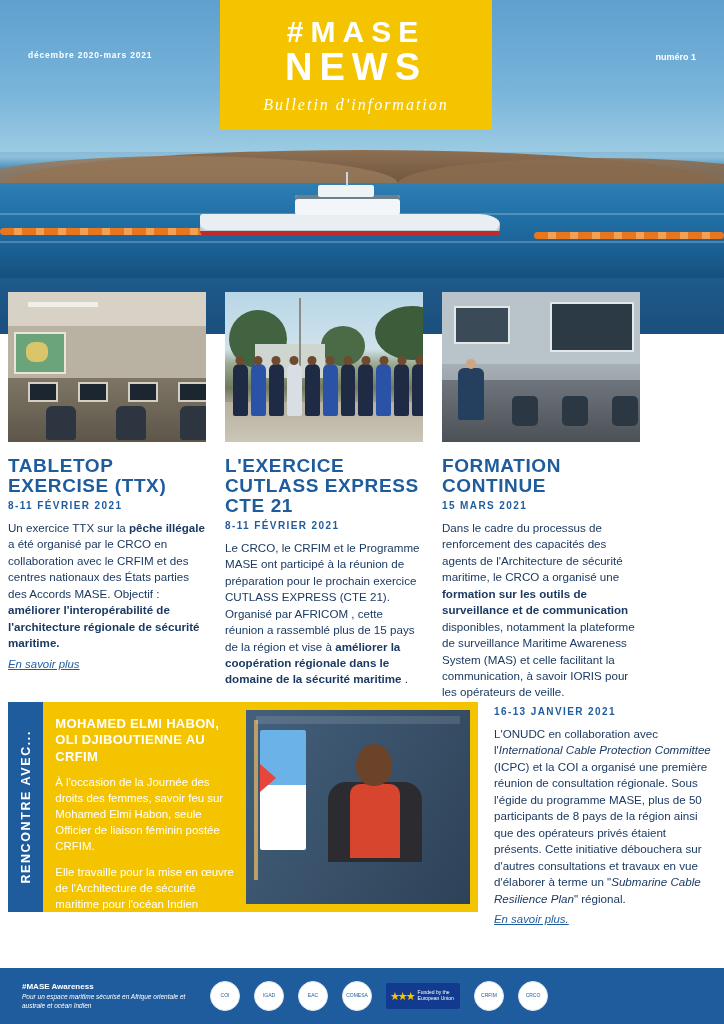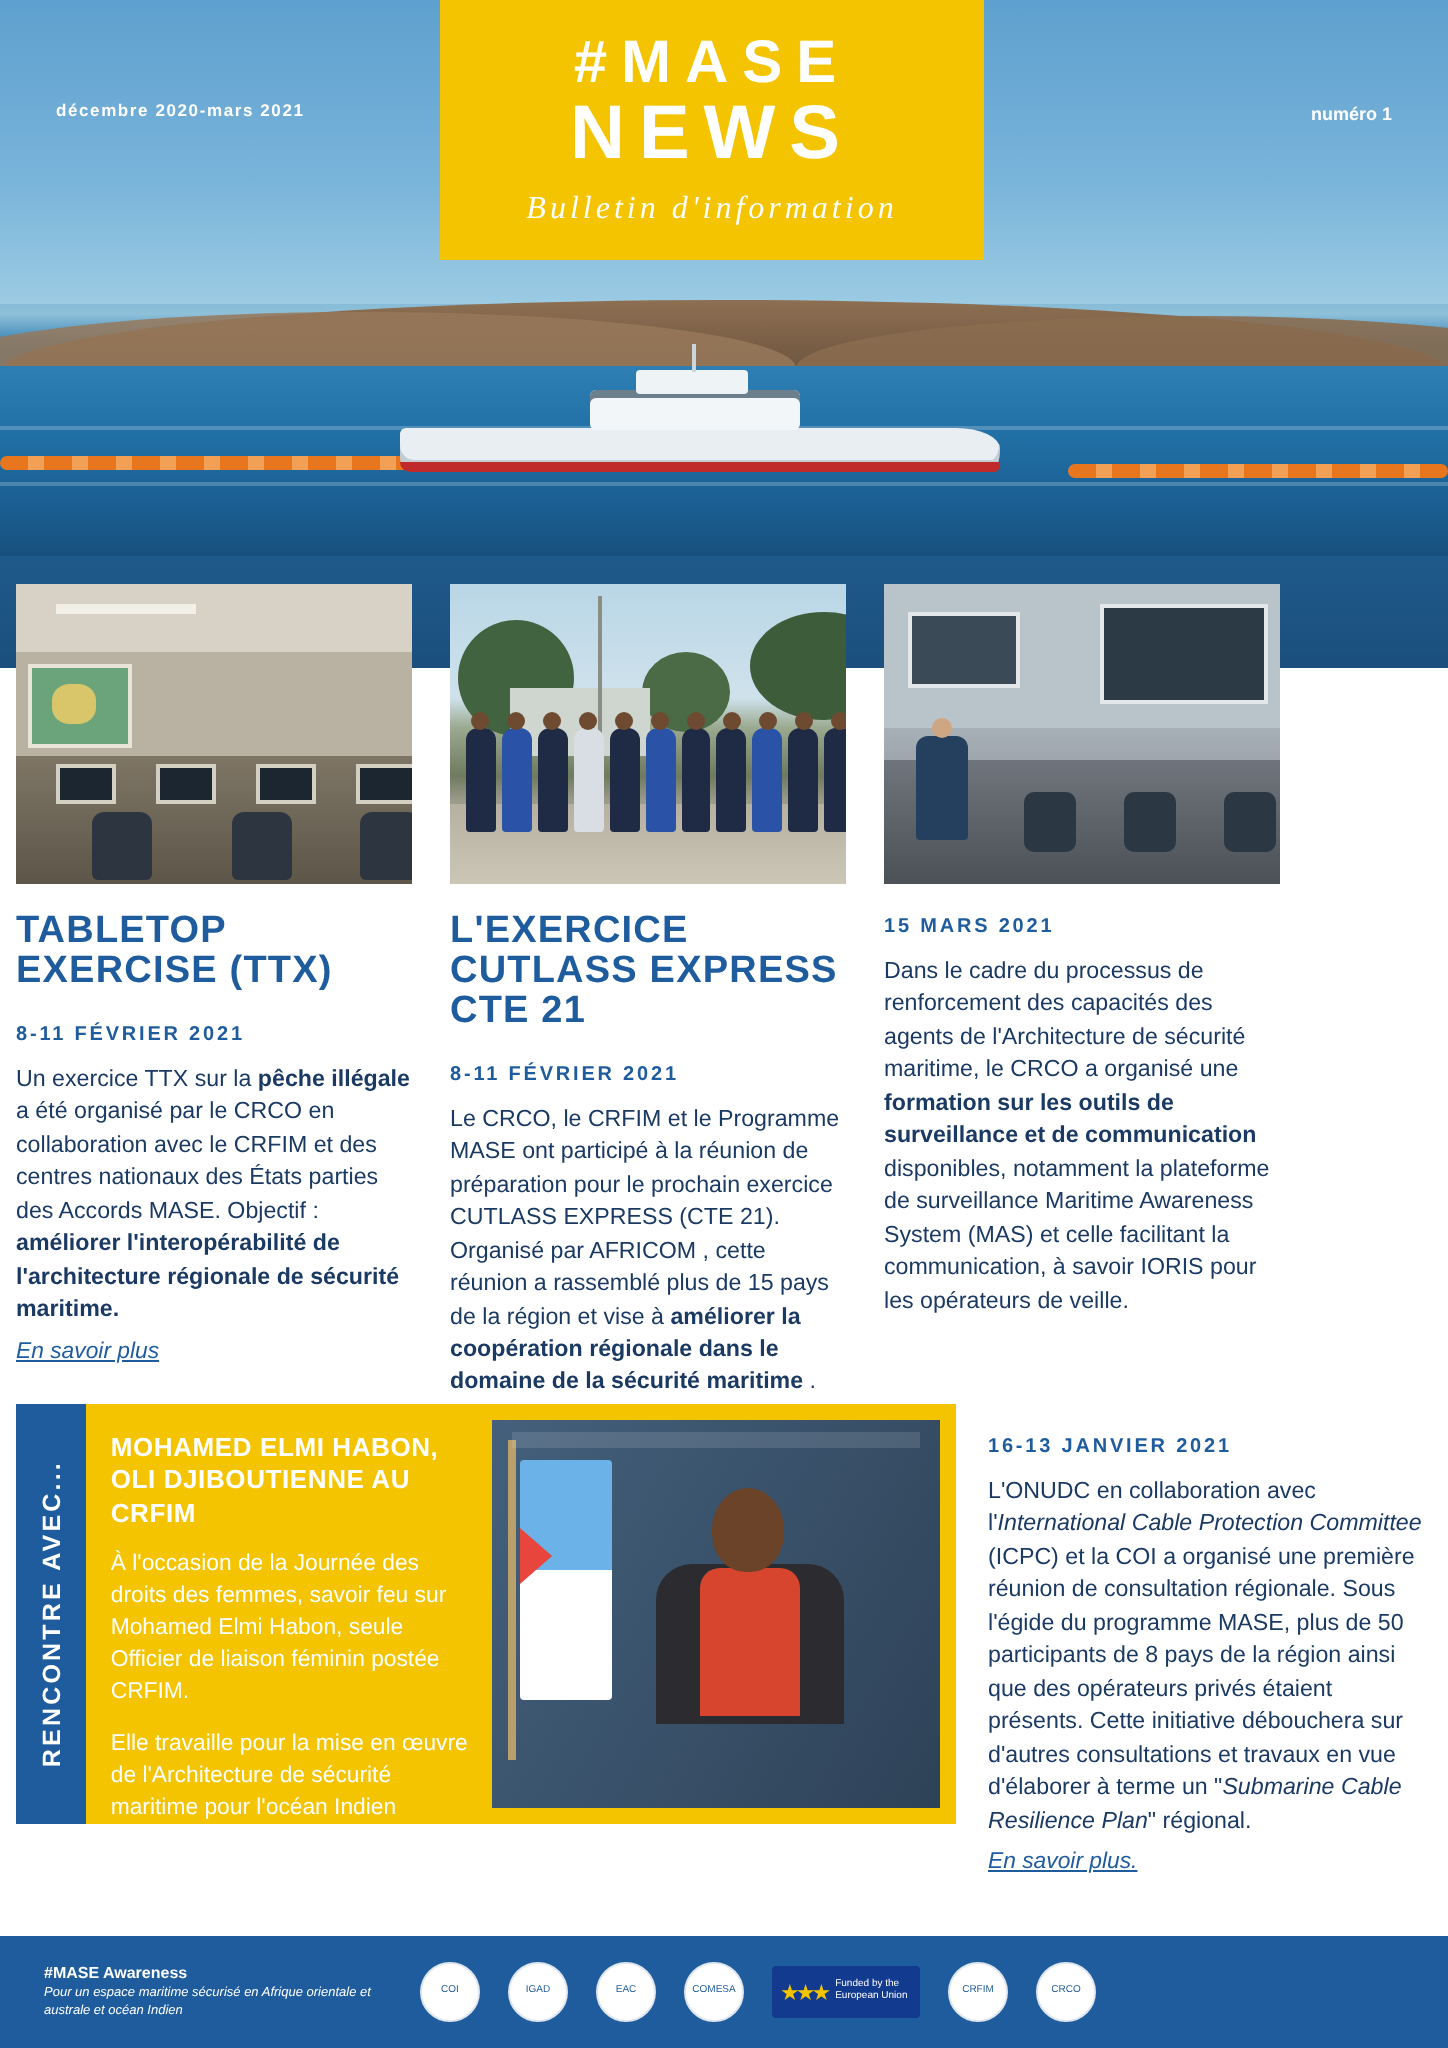--- a/index.html
+++ b/index.html
@@ -163,21 +163,21 @@
   .p3 .seat{position:absolute;bottom:16px;width:26px;height:30px;background:#2b3742;border-radius:5px;}
   .p3 .s1{left:70px;} .p3 .s2{left:120px;} .p3 .s3{left:170px;}
 
   h2.title {
     font-size: 19px; font-weight: bold; line-height: 1.05;
     letter-spacing: .6px; color: #1f5c9e; margin-top: 14px;
     text-transform: uppercase;
   }
   .date {
     font-size: 10px; font-weight: bold; color: #1f5c9e;
-    letter-spacing: 1.4px; margin-top: 16px; margin-bottom: 9px;
+    letter-spacing: 1.4px; margin-top: 4px; margin-bottom: 9px;
   }
   .body-txt {
     font-size: 11.6px; line-height: 1.42; color: #1b3a63;
   }
   .body-txt b { font-weight: bold; }
   .lnk {
     font-size: 11.4px; font-style: italic; color: #1f5c9e;
     text-decoration: underline; display: inline-block; margin-top: 6px;
   }
 
@@ -327,20 +327,21 @@
     <div class="photo p3">
       <div class="wall"></div>
         <div class="screen"></div>
         <div class="screen2"></div>
       <div class="tablebar"></div>
         <div class="stand"></div>
       <div class="seat s1"></div>
         <div class="seat s2"></div>
         <div class="seat s3"></div>
     </div>
+    <h2 class="title">FORMATION CONTINUE</h2>
     <div class="date">15 MARS  2021</div>
     <div class="body-txt">Dans le cadre du processus de renforcement des capacités des agents de l'Architecture de sécurité maritime, le CRCO a organisé une <b>formation sur les outils de surveillance et de communication</b> disponibles, notamment la plateforme de surveillance Maritime Awareness System (MAS) et celle facilitant la communication, à savoir IORIS pour les opérateurs de veille.</div>
   </div>
 </div>
 
 <div class="interview">
   <div class="iv-spine">
     <span>RENCONTRE AVEC...</span>
   </div>
   <div class="iv-text">

